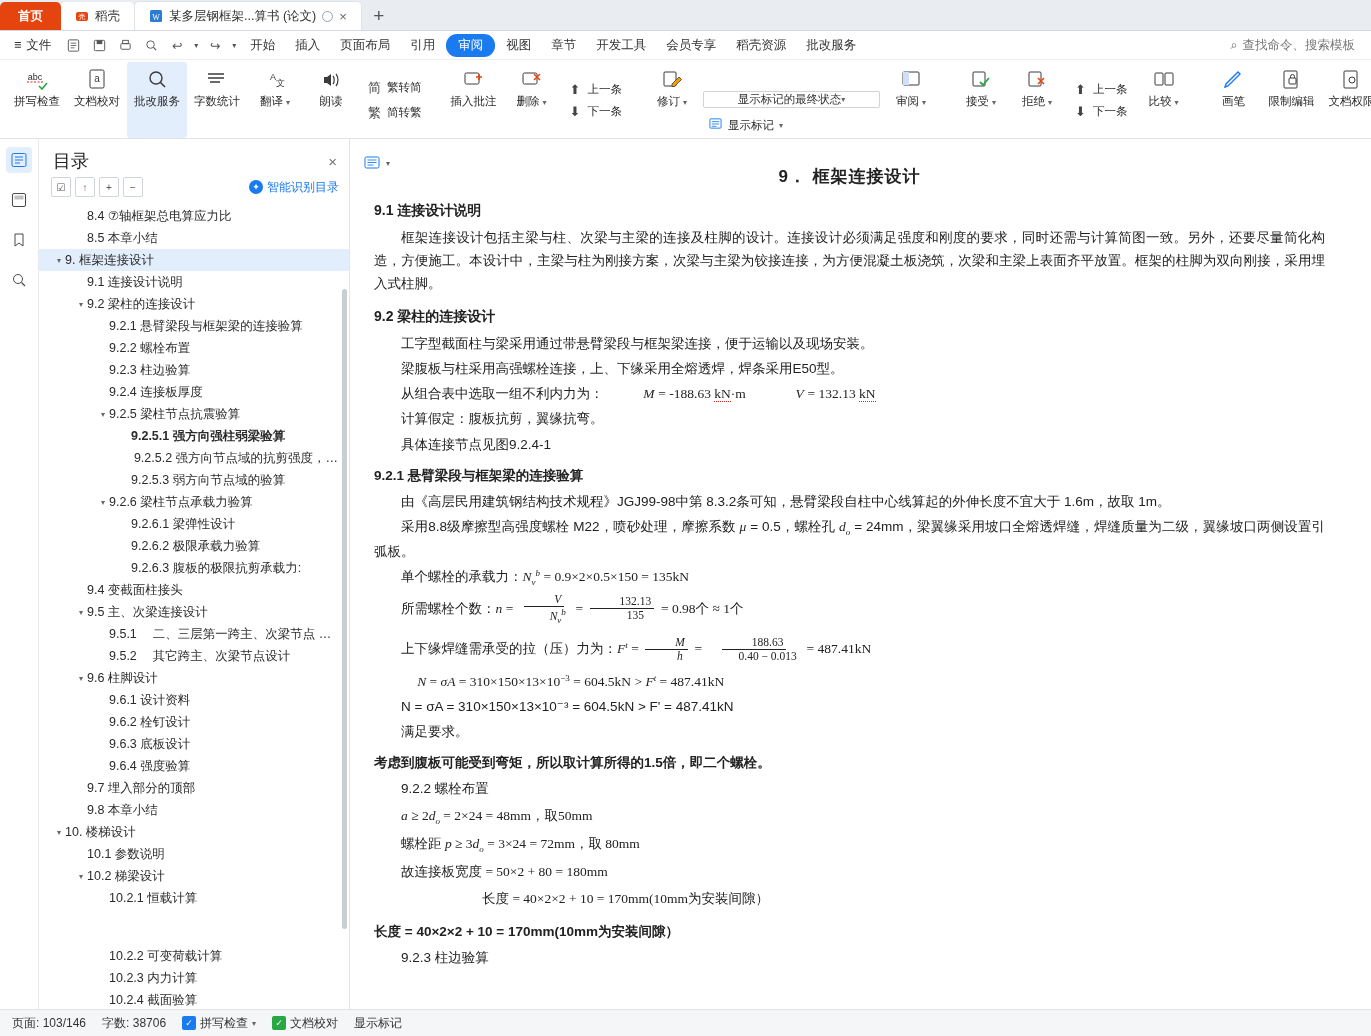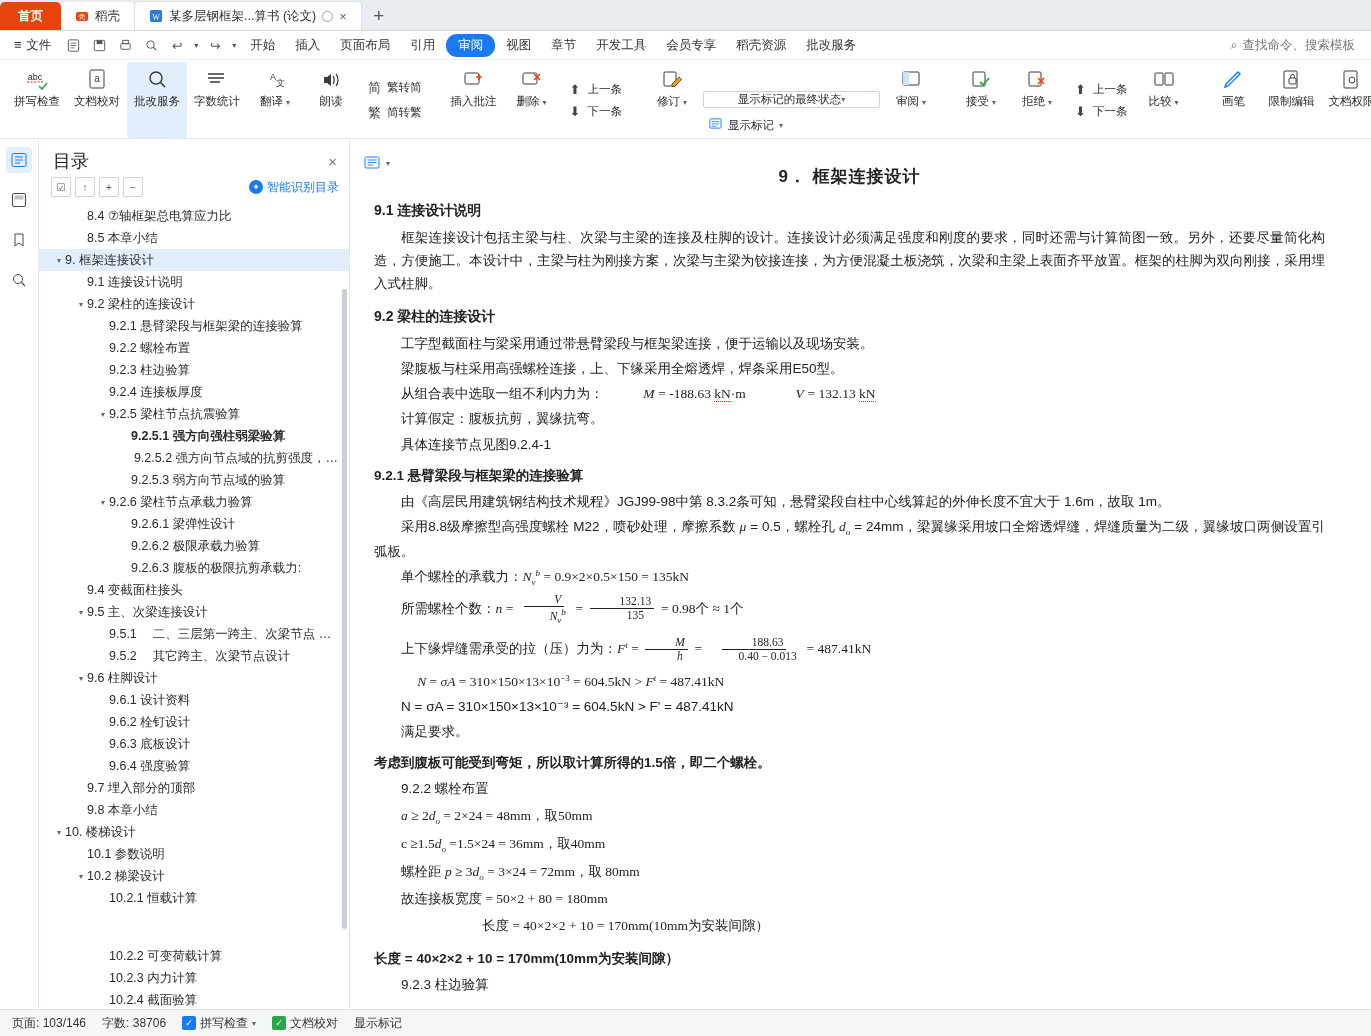--- a/index.html
+++ b/index.html
@@ -648,21 +648,20 @@
           <p class="eqline" style="padding-left:3.2em;">
             <span class="math">N</span> = <span class="math">σA</span> = 310×150×13×10<span class="sup">−3</span> = 604.5kN &gt; <span class="math">F<span class="sup">t</span></span> = 487.41kN
           </p>
 
           <p class="docp">N = σA = 310×150×13×10⁻³ = 604.5kN &gt; F' = 487.41kN</p>
           <p class="docp">满足要求。</p>
 
           <h3 class="doch3">考虑到腹板可能受到弯矩，所以取计算所得的1.5倍，即二个螺栓。</h3>
           <p class="docp">9.2.2 螺栓布置</p>
           <p class="eqline"><span class="math">a</span> ≥ 2<span class="math">d<span class="sub">o</span></span> = 2×24 = 48mm，取50mm</p>
-          <p class="eqline">c ≥1.5<span class="math">d<span class="sub">o</span></span> =1.5×24 = 36mm，取40mm</p>
           <p class="eqline">螺栓距 <span class="math">p</span> ≥ 3<span class="math">d<span class="sub">o</span></span> = 3×24 = 72mm，取 80mm</p>
           <p class="eqline">故连接板宽度 = 50×2 + 80 = 180mm</p>
           <p class="eqline" style="padding-left:8em;">长度 = 40×2×2 + 10 = 170mm(10mm为安装间隙）</p>
 
           <h3 class="doch3">长度 = 40×2×2 + 10 = 170mm(10mm为安装间隙）</h3>
           <p class="docp">9.2.3 柱边验算</p>
         </div>
       </div>
     </div>
   </div>

